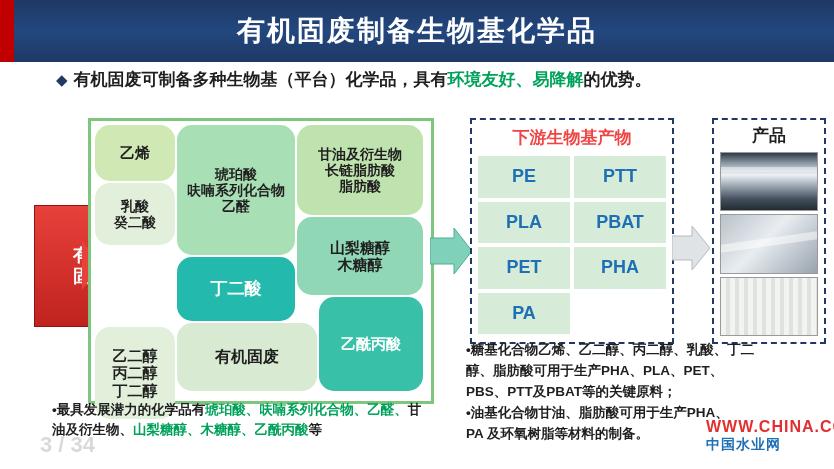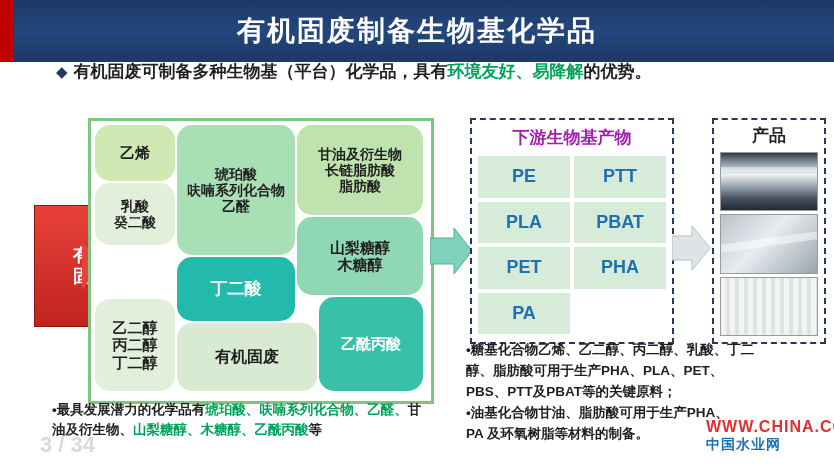--- a/index.html
+++ b/index.html
@@ -17,21 +17,21 @@
     display:flex;align-items:center;justify-content:center;
   }
   .title-bar .title-text{
     color:#ffffff;font-size:28px;font-weight:bold;letter-spacing:2px;
   }
   .title-accent-left{
     position:absolute;left:0;top:0;width:14px;height:62px;background:#c00000;
   }
   
   .bullet-line{
-    position:absolute;left:56px;top:60px;width:760px;height:28px;
+    position:absolute;left:56px;top:68px;width:760px;height:28px;
     font-size:17px;font-weight:bold;color:#1f1f1f;white-space:nowrap;
   }
   .bullet-line .hl{color:#00a15a;}
   .bullet-line .diamond{color:#1f3864;font-size:15px;margin-right:6px;}
   
   .left-src{
     position:absolute;left:34px;top:205px;width:48px;height:120px;
     background:linear-gradient(180deg,#e8413b 0%,#c0231e 100%);
     color:#ffffff;font-size:18px;font-weight:bold;
     display:flex;align-items:center;justify-content:center;
@@ -72,21 +72,21 @@
     position:absolute;left:430px;top:228px;width:42px;height:46px;
   }
   
   .downstream{
     position:absolute;left:470px;top:118px;width:200px;height:222px;
     border:2px dashed #1f3864;background:#ffffff;
   }
   .ds-title{
     position:absolute;left:0;top:0;width:200px;height:34px;
     display:flex;align-items:center;justify-content:center;
-    font-size:17px;font-weight:bold;color:#a21caf;
+    font-size:17px;font-weight:bold;color:#ef4444;
   }
   .ds-grid{
     position:absolute;left:6px;top:36px;width:188px;height:178px;
     display:grid;grid-template-columns:1fr 1fr;grid-template-rows:repeat(4,1fr);
     gap:4px;
   }
   .ds-cell{
     background:#d6ecd8;display:flex;align-items:center;justify-content:center;
     font-size:18px;font-weight:bold;color:#1f6fb5;
   }
@@ -163,21 +163,21 @@
 
 <div class="left-src">
   <span>有机固废</span>
 </div>
 <div class="left-arrow"></div>
 
 <div class="mosaic">
   <div class="cell c-yixi">乙烯</div>
   <div class="cell c-rusuan" style="white-space:pre-line;">乳酸
 癸二酸</div>
-  <div class="cell c-yiersan" style="white-space:pre-line;">乙二醇
+  <div class="cell c-yiersan" style="white-space:pre-line;margin-top:28px;">乙二醇
 丙二醇
 丁二醇</div>
   <div class="cell c-pohu" style="white-space:pre-line;">琥珀酸
 呋喃系列化合物
 乙醛</div>
   <div class="cell c-ganyou" style="white-space:pre-line;">甘油及衍生物
 长链脂肪酸
 脂肪酸</div>
   <div class="cell c-shanli" style="white-space:pre-line;">山梨糖醇
 木糖醇</div>

